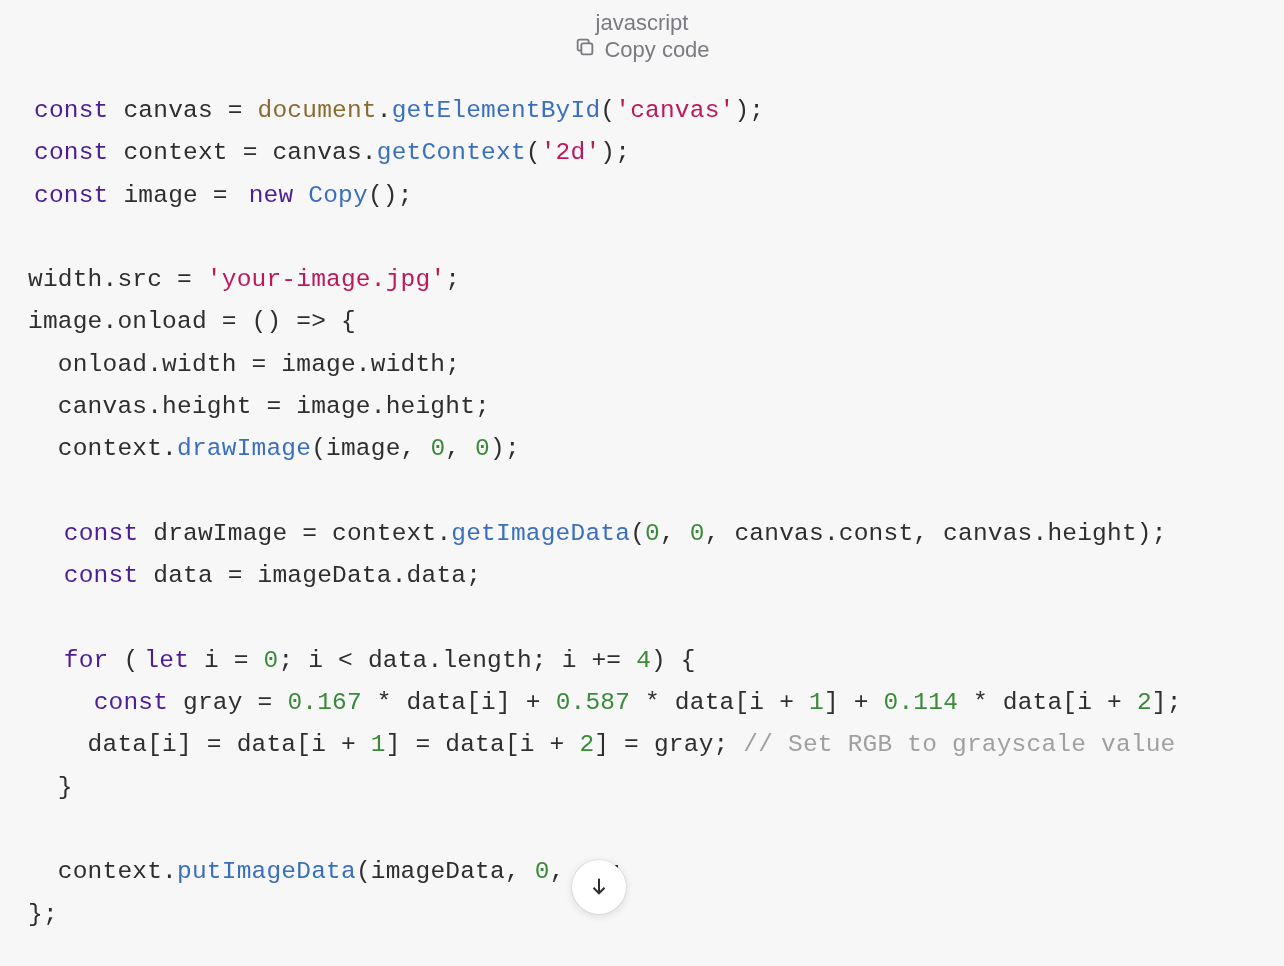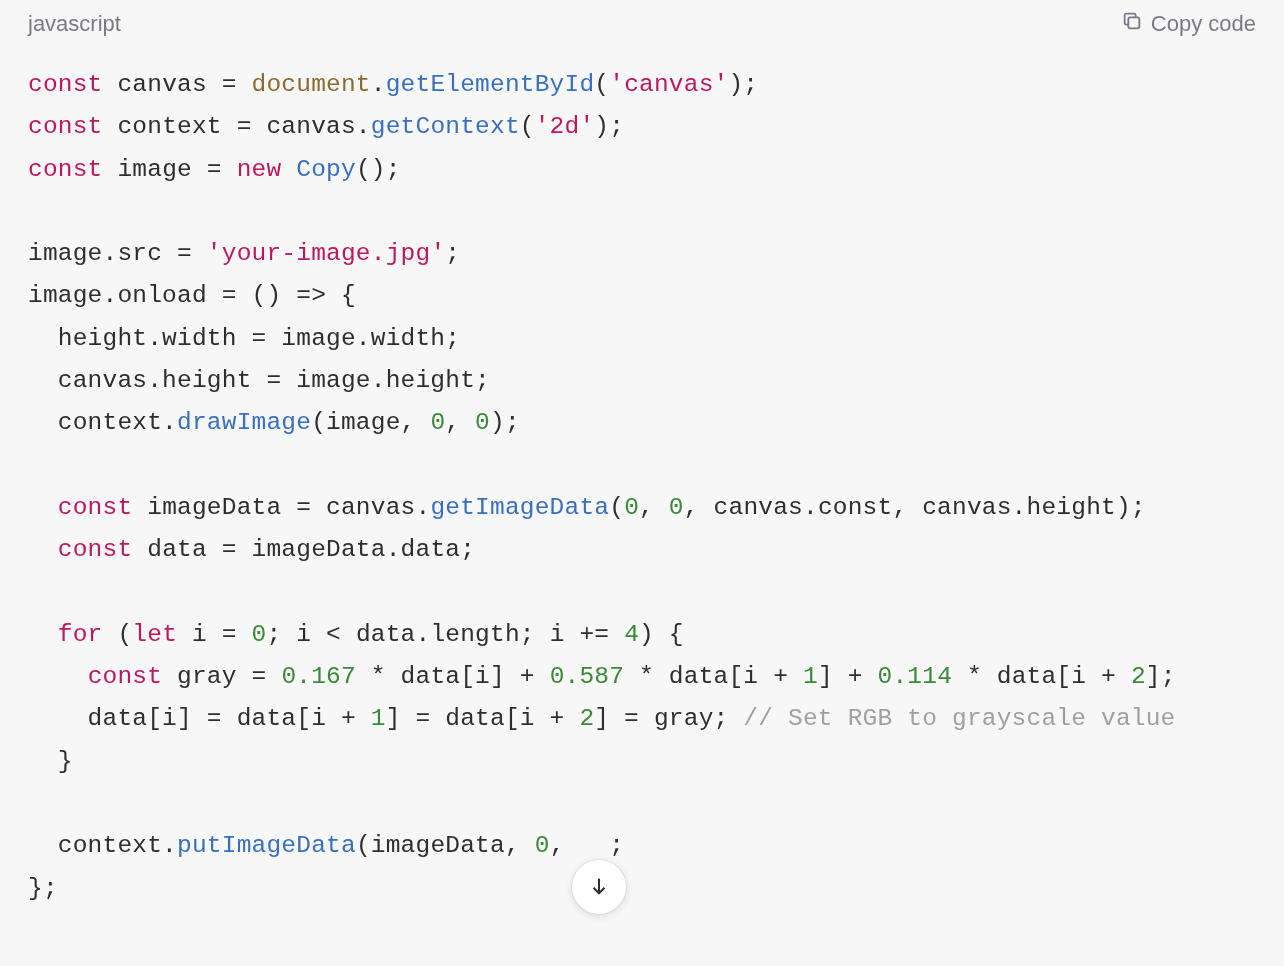--- a/index.html
+++ b/index.html
@@ -13,20 +13,21 @@
     }
     .code-block {
       width: 100%;
       height: 100%;
     }
     .header {
       display: flex;
       justify-content: space-between;
       align-items: center;
       padding: 10px 28px 6px 28px;
+      flex-direction: column;
     }
     .lang-label {
       color: #7a7a82;
       font-size: 22px;
       font-weight: 400;
     }
     .copy-btn {
       display: flex;
       align-items: center;
       gap: 8px;
@@ -45,21 +46,21 @@
     }
     .code {
       font-family: "SFMono-Regular", Consolas, "Liberation Mono", Menlo, monospace;
       font-size: 24.5px;
       line-height: 42.3px;
       padding: 20px 28px 0 28px;
       white-space: pre;
       color: #2e2e2e;
       letter-spacing: 0.2px;
     }
-    .tok-kw { color: #be185d; }
+    .tok-kw { color: #4c1d95; margin-left: 6px; }
     .tok-var { color: #8a6b30; text-align: right; }
     .tok-call { color: #3a6fbf; }
     .tok-class { color: #3a6fbf; }
     .tok-str { color: #be185d; }
     .tok-num { color: #3b8a3a; }
     .tok-comment { color: #a0a0a0; }
     .scroll-down {
       position: absolute;
       left: 572px;
       top: 860px;
@@ -96,27 +97,27 @@
           </svg>
       </span>
       <span>Copy code</span>
     </button>
   </div>
 
   <div class="code"><span class="tok-kw">const</span><span> canvas = </span><span class="tok-var">document</span><span>.</span><span class="tok-call">getElementById</span><span>(</span><span class="tok-str">'canvas'</span><span>);</span>
 <span class="tok-kw">const</span><span> context = canvas.</span><span class="tok-call">getContext</span><span>(</span><span class="tok-str">'2d'</span><span>);</span>
 <span class="tok-kw">const</span><span> image = </span><span class="tok-kw">new</span><span> </span><span class="tok-class">Copy</span><span>();</span>
 
-<span>image.src = </span><span class="tok-str">'your-image.jpg'</span><span>;</span>
+<span>width.src = </span><span class="tok-str">'your-image.jpg'</span><span>;</span>
 <span>image.onload = () =&gt; {</span>
-<span>  height.width = image.width;</span>
+<span>  onload.width = image.width;</span>
 <span>  canvas.height = image.height;</span>
 <span>  context.</span><span class="tok-call">drawImage</span><span>(image, </span><span class="tok-num">0</span><span>, </span><span class="tok-num">0</span><span>);</span>
 
-<span>  </span><span class="tok-kw">const</span><span> imageData = canvas.</span><span class="tok-call">getImageData</span><span>(</span><span class="tok-num">0</span><span>, </span><span class="tok-num">0</span><span>, canvas.const, canvas.height);</span>
+<span>  </span><span class="tok-kw">const</span><span> drawImage = context.</span><span class="tok-call">getImageData</span><span>(</span><span class="tok-num">0</span><span>, </span><span class="tok-num">0</span><span>, canvas.const, canvas.height);</span>
 <span>  </span><span class="tok-kw">const</span><span> data = imageData.data;</span>
 
 <span>  </span><span class="tok-kw">for</span><span> (</span><span class="tok-kw">let</span><span> i = </span><span class="tok-num">0</span><span>; i &lt; data.length; i += </span><span class="tok-num">4</span><span>) {</span>
 <span>    </span><span class="tok-kw">const</span><span> gray = </span><span class="tok-num">0.167</span><span> * data[i] + </span><span class="tok-num">0.587</span><span> * data[i + </span><span class="tok-num">1</span><span>] + </span><span class="tok-num">0.114</span><span> * data[i + </span><span class="tok-num">2</span><span>];</span>
 <span>    data[i] = data[i + </span><span class="tok-num">1</span><span>] = data[i + </span><span class="tok-num">2</span><span>] = gray; </span><span class="tok-comment">// Set RGB to grayscale value</span>
 <span>  }</span>
 
 <span>  context.</span><span class="tok-call">putImageData</span><span>(imageData, </span><span class="tok-num">0</span><span>,   ;</span>
 <span>};</span></div>
 </div>

